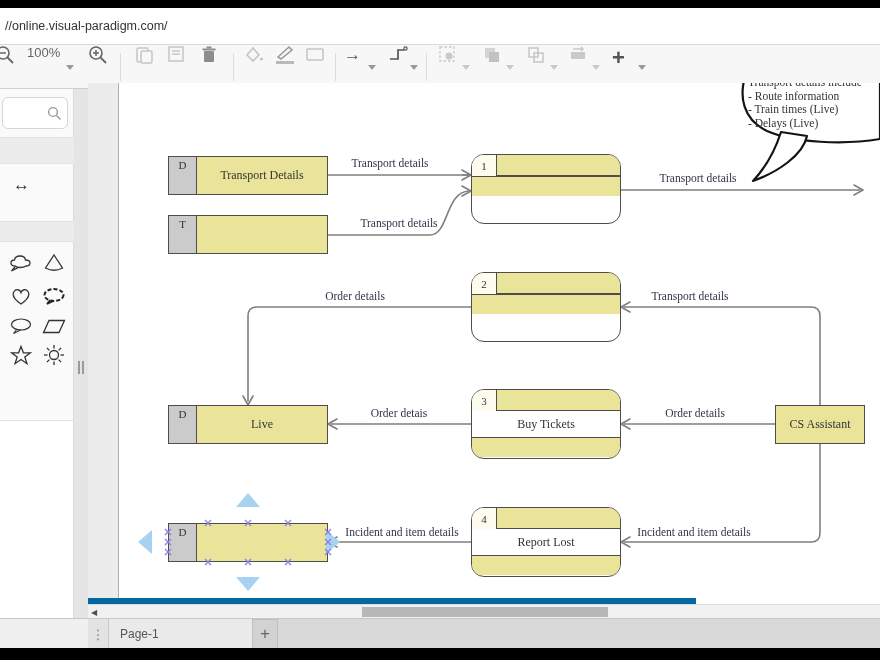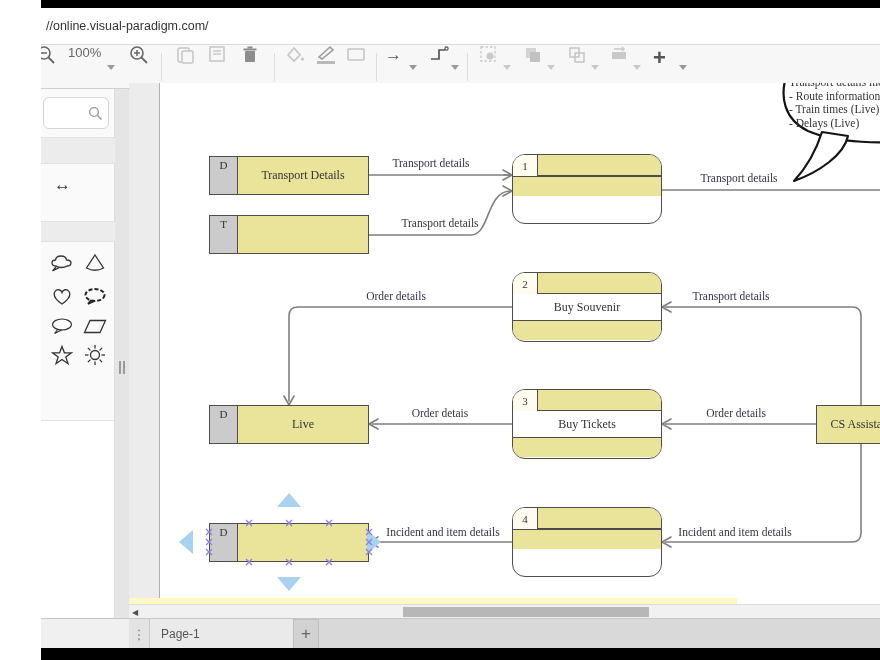--- a/index.html
+++ b/index.html
@@ -1,19 +1,19 @@
 <!DOCTYPE html>
 <html style="--shape-fill: #EAE49B; --shape-border: #4D4D4D; --store-tag-bg: #CBCBCB; --flow-line: #7F7F7F; --selection-blue: #A9D2F0; --selection-purple: #8A7DE6;"><head>
 <meta charset="utf-8">
 <style>
   * { margin:0; padding:0; box-sizing:border-box; }
   html,body { width:880px; height:660px; overflow:hidden; background:#fff;
               font-family:"Liberation Sans", sans-serif; }
   .abs { position:absolute; }
-  #app { position:relative; width:696px; height:660px; background:#fef9c3;margin-left:41px; }
+  #app { position:relative; width:696px; height:660px; background:#0369a1; }
 
   
   #top-black   { left:0; top:0; width:880px; height:8px; background:#000; }
   #bottom-black{ left:0; top:648px; width:880px; height:12px; background:#000; }
 
   
   #urlbar { left:0; top:8px; width:880px; height:37px; background:#fff;
             border-bottom:1px solid #d8d8d8; }
   #urlbar .url { position:absolute; left:5px; top:11px; font-size:12.5px; color:#333; }
 
@@ -358,34 +358,34 @@
     <div class="process" style="left:383px; top:71px">
       <div class="p-top">
           <div class="p-num">1</div>
         </div>
       <div class="p-bottom"></div>
     </div>
     <div class="process" style="left:383px; top:189px">
       <div class="p-top">
           <div class="p-num">2</div>
         </div>
-      <div class="p-name">Buy Souvenir</div>
       <div class="p-bottom"></div>
     </div>
     <div class="process" style="left:383px; top:306px">
       <div class="p-top">
           <div class="p-num">3</div>
         </div>
       <div class="p-name">Buy Tickets</div>
       <div class="p-bottom"></div>
     </div>
     <div class="process" style="left:383px; top:424px">
       <div class="p-top">
           <div class="p-num">4</div>
         </div>
+      <div class="p-name">Report Lost</div>
       <div class="p-bottom"></div>
     </div>
 
     <div class="entity" style="left:687px; top:322px">
       <span>CS Assistant</span>
     </div>
 
     <div class="flow-label" style="left:302px; top:74px">Transport details</div>
     <div class="flow-label" style="left:311px; top:134px">Transport details</div>
     <div class="flow-label" style="left:610px; top:89px">Transport details</div>

